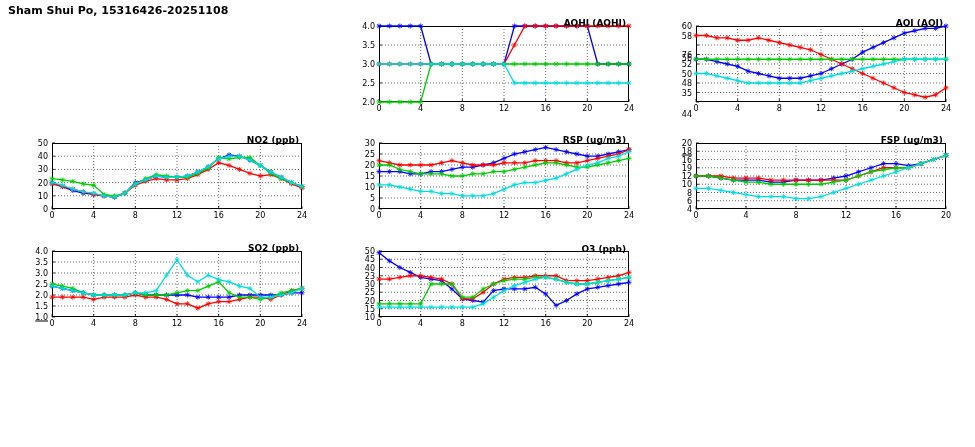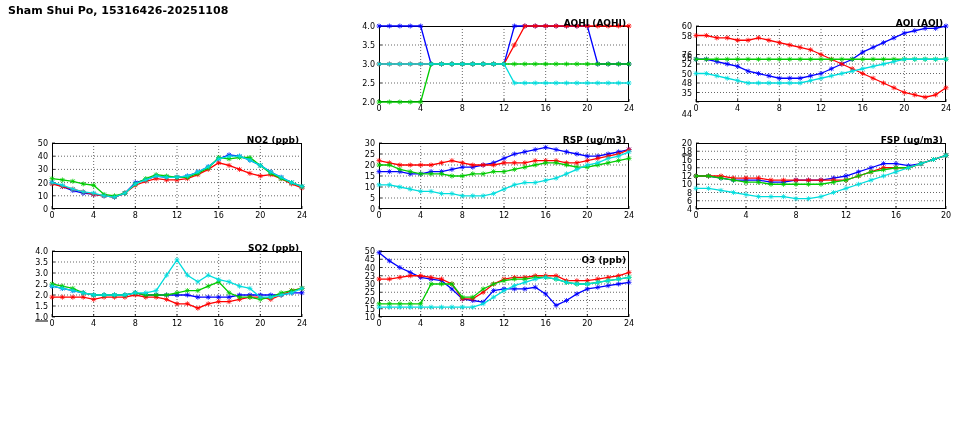--- a/index.html
+++ b/index.html
@@ -1020,21 +1020,21 @@
         <path d="M198.76666666666665,32.5L202.56666666666666,36.3M198.76666666666665,36.3L202.56666666666666,32.5M200.66666666666666,31.9L200.66666666666666,36.9M198.16666666666666,34.4L203.16666666666666,34.4" stroke="#00dddd" stroke-width="0.8" fill="none"></path>
         <path d="M209.18333333333334,34.150000000000006L212.98333333333335,37.95M209.18333333333334,37.95L212.98333333333335,34.150000000000006M211.08333333333334,33.550000000000004L211.08333333333334,38.550000000000004M208.58333333333334,36.050000000000004L213.58333333333334,36.050000000000004" stroke="#00dddd" stroke-width="0.8" fill="none"></path>
         <path d="M219.6,37.45L223.4,41.25M219.6,41.25L223.4,37.45M221.5,36.85L221.5,41.85M219,39.35L224,39.35" stroke="#00dddd" stroke-width="0.8" fill="none"></path>
         <path d="M230.01666666666665,39.1L233.81666666666666,42.9M230.01666666666665,42.9L233.81666666666666,39.1M231.91666666666666,38.5L231.91666666666666,43.5M229.41666666666666,41L234.41666666666666,41" stroke="#00dddd" stroke-width="0.8" fill="none"></path>
         <path d="M240.43333333333334,39.1L244.23333333333335,42.9M240.43333333333334,42.9L244.23333333333335,39.1M242.33333333333334,38.5L242.33333333333334,43.5M239.83333333333334,41L244.83333333333334,41" stroke="#00dddd" stroke-width="0.8" fill="none"></path>
         <path d="M250.85,37.45L254.65,41.25M250.85,41.25L254.65,37.45M252.75,36.85L252.75,41.85M250.25,39.35L255.25,39.35" stroke="#00dddd" stroke-width="0.8" fill="none"></path>
         <path d="M261.26666666666665,35.8L265.0666666666666,39.599999999999994M261.26666666666665,39.599999999999994L265.0666666666666,35.8M263.16666666666663,35.199999999999996L263.16666666666663,40.199999999999996M260.66666666666663,37.699999999999996L265.66666666666663,37.699999999999996" stroke="#00dddd" stroke-width="0.8" fill="none"></path>
         <path d="M271.6833333333334,34.150000000000006L275.48333333333335,37.95M271.6833333333334,37.95L275.48333333333335,34.150000000000006M273.58333333333337,33.550000000000004L273.58333333333337,38.550000000000004M271.08333333333337,36.050000000000004L276.08333333333337,36.050000000000004" stroke="#00dddd" stroke-width="0.8" fill="none"></path>
         <path d="M282.1,32.5L285.9,36.3M282.1,36.3L285.9,32.5M284,31.9L284,36.9M281.5,34.4L286.5,34.4" stroke="#00dddd" stroke-width="0.8" fill="none"></path>
       </svg>
-      <div class="plot-title" style="right: 9px; top: 12px;">O3 (ppb)</div>
+      <div class="plot-title" style="right: 9px; top: 1px;">O3 (ppb)</div>
       <div class="tick-label xlab" style="left: 34px; top: 76px;">0</div>
       <div class="tick-label xlab" style="left: 75.6667px; top: 76px;">4</div>
       <div class="tick-label xlab" style="left: 117.333px; top: 76px;">8</div>
       <div class="tick-label xlab" style="left: 159px; top: 76px;">12</div>
       <div class="tick-label xlab" style="left: 200.667px; top: 76px;">16</div>
       <div class="tick-label xlab" style="left: 242.333px; top: 76px;">20</div>
       <div class="tick-label xlab" style="left: 284px; top: 76px;">24</div>
       <div class="tick-label ylab" style="left: 0px; width: 30px; top: 74px;">10</div>
       <div class="tick-label ylab" style="left: 0px; width: 30px; top: 65.75px;">15</div>
       <div class="tick-label ylab" style="left: 0px; width: 30px; top: 57.5px;">20</div>

